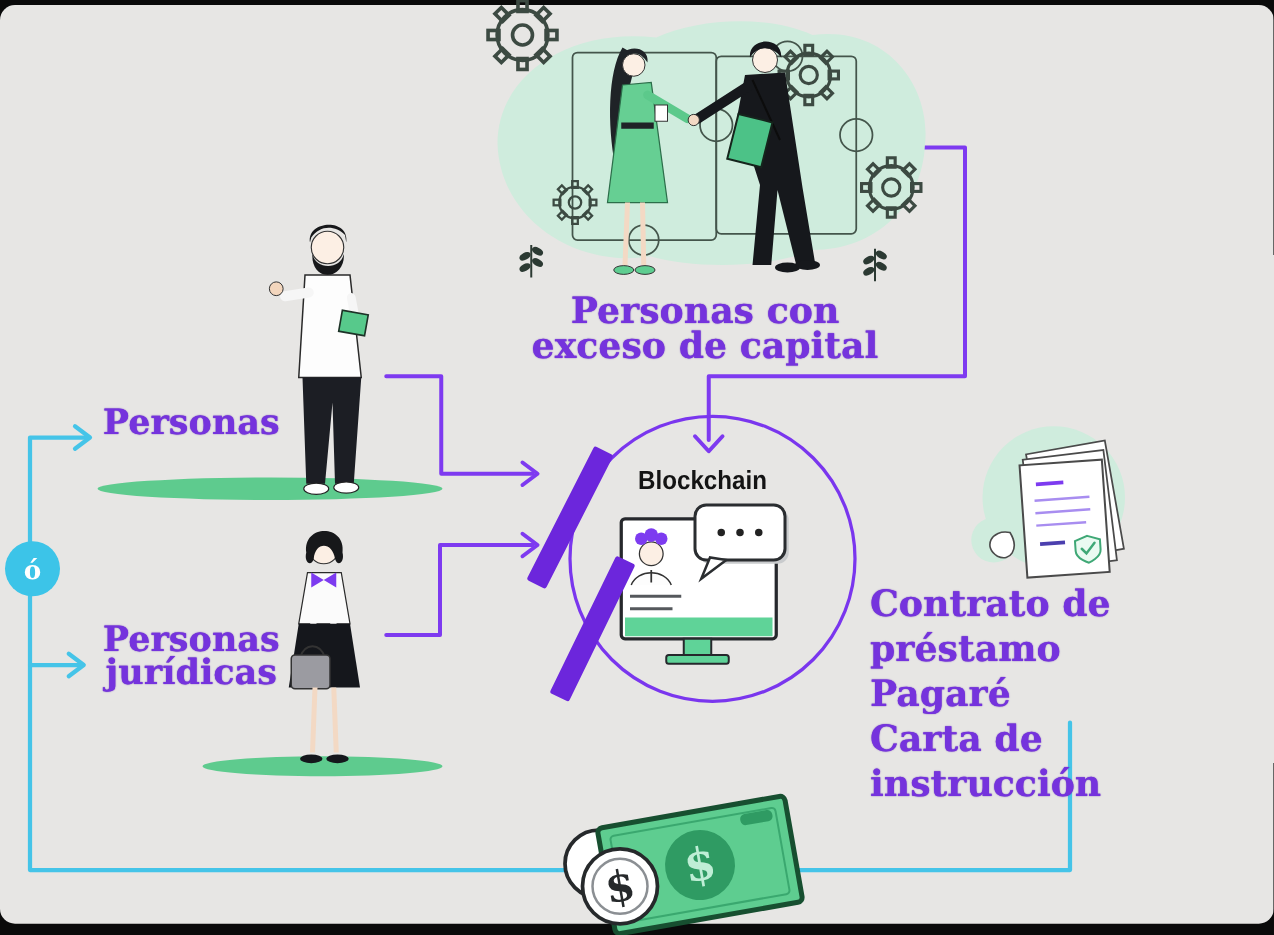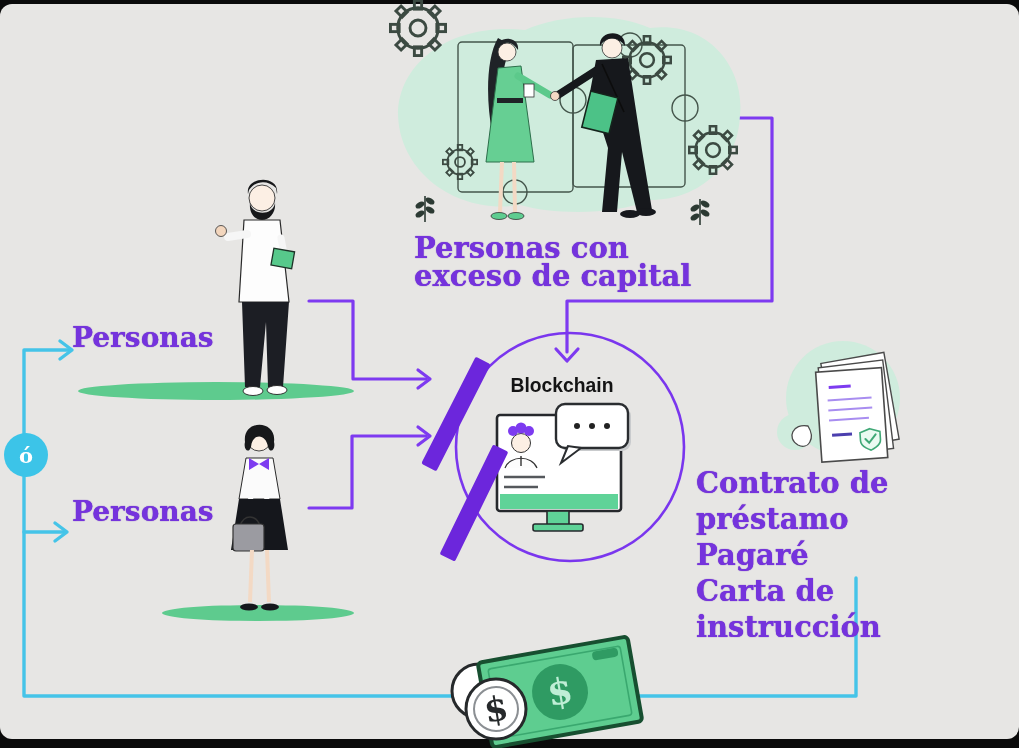--- a/index.html
+++ b/index.html
@@ -2,21 +2,21 @@
 <html><head>
 <meta charset="utf-8">
 <style>
   html,body{margin:0;padding:0;background:#000;}
   #frame{position:relative;width:1019px;height:748px;background:#0a0a0a;overflow:hidden;
          font-family:"Liberation Sans",sans-serif;}
   #canvas{position:absolute;left:0;right:0;top:4px;bottom:9px;background:#e7e6e4;border-radius:12px;}
   #art{position:absolute;left:0;top:0;width:1019px;height:748px;}
   .plabel{position:absolute;color:#7533dd;font-family:"DejaVu Serif",serif;font-weight:bold;
           text-shadow:0 0 1px #5b21b5; }
-  .center{text-align:left;}
+  .center{text-align:center;}
   #capital-label{left:414px;top:234px;width:300px;font-size:29px;line-height:28px;}
   #naturales-label{left:72px;top:325px;width:162px;font-size:28px;line-height:26px;}
   #juridicas-label{left:72px;top:499px;width:162px;font-size:28px;line-height:26px;}
   #docs-label{left:696px;top:465px;width:330px;font-size:29px;line-height:36px;}
   #blockchain-label{position:absolute;left:500px;top:373px;width:124px;text-align:center;
       color:#141414;font-weight:bold;font-size:21px;transform:scaleX(.92);letter-spacing:0px;}
   #or-badge{position:absolute;left:4px;top:433px;width:44px;height:44px;border-radius:50%;
       background:#3cc4e8;color:#fff;font-family:"DejaVu Serif",serif;font-weight:bold;font-size:21px;
       display:flex;align-items:center;justify-content:center;}
 </style>
@@ -221,20 +221,21 @@
     <div>Personas con</div>
     <div>exceso de capital</div>
   </div>
 
   <div id="naturales-label" class="plabel center">
     <div>Personas</div>
   </div>
 
   <div id="juridicas-label" class="plabel center">
     <div>Personas</div>
+    <div>jurídicas</div>
   </div>
 
   <div id="blockchain-label">Blockchain</div>
 
   <div id="or-badge">
     <span>ó</span>
   </div>
 
   <div id="docs-label" class="plabel">
     <div>Contrato de préstamo</div>

